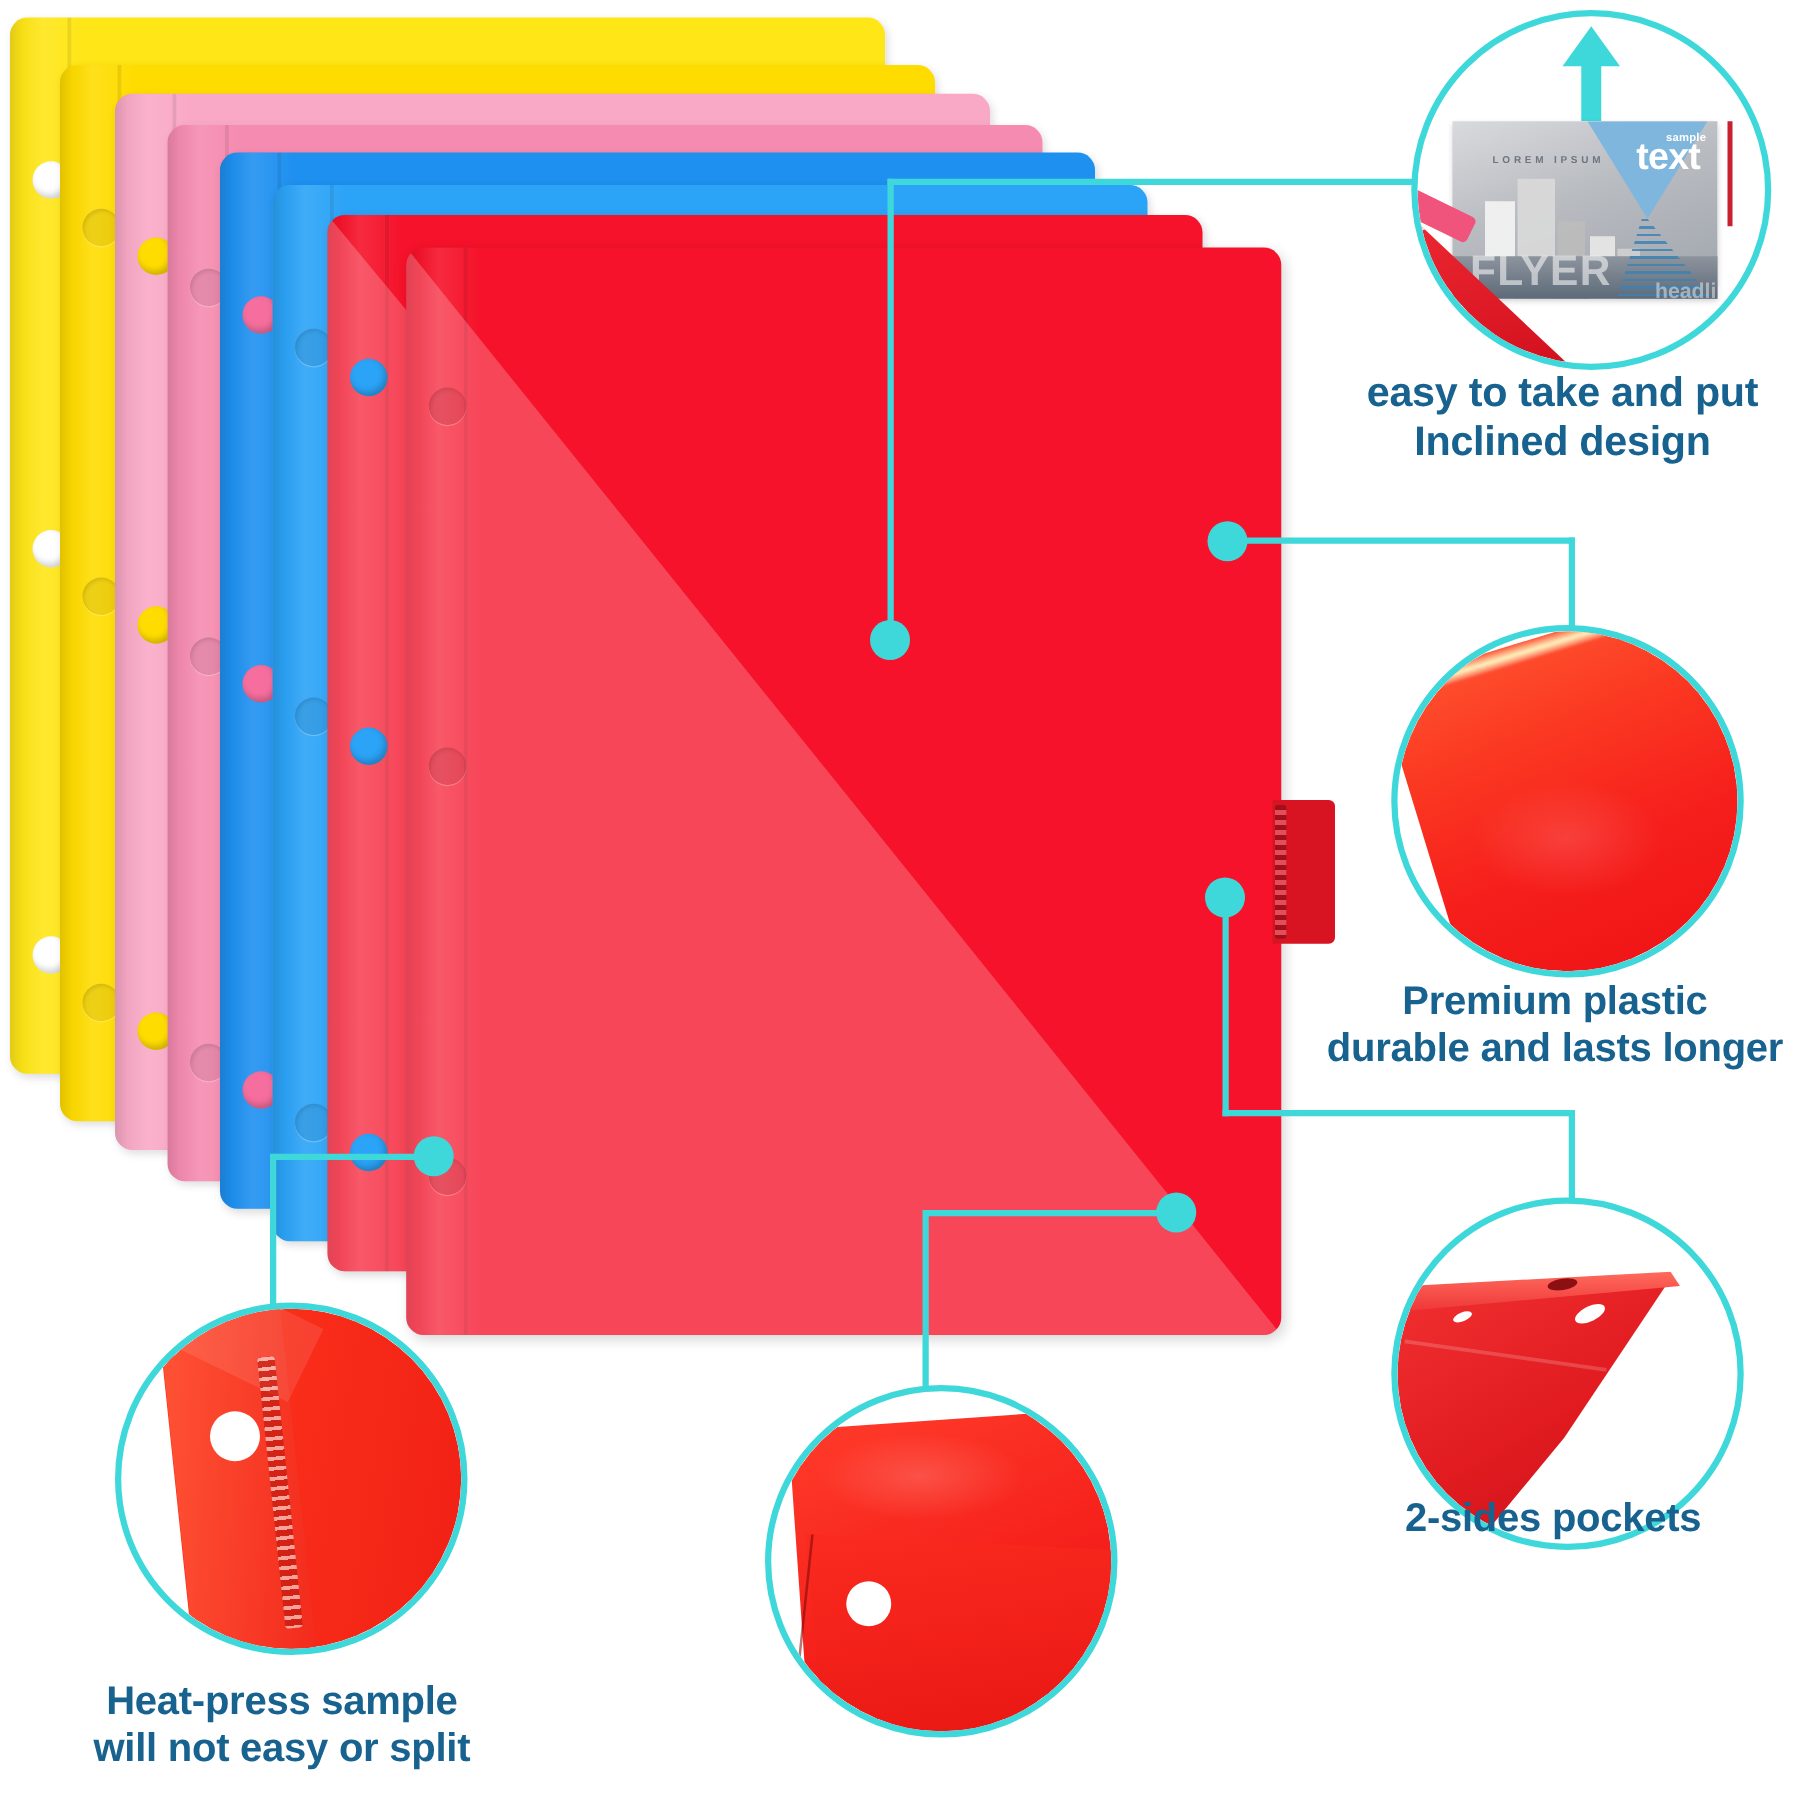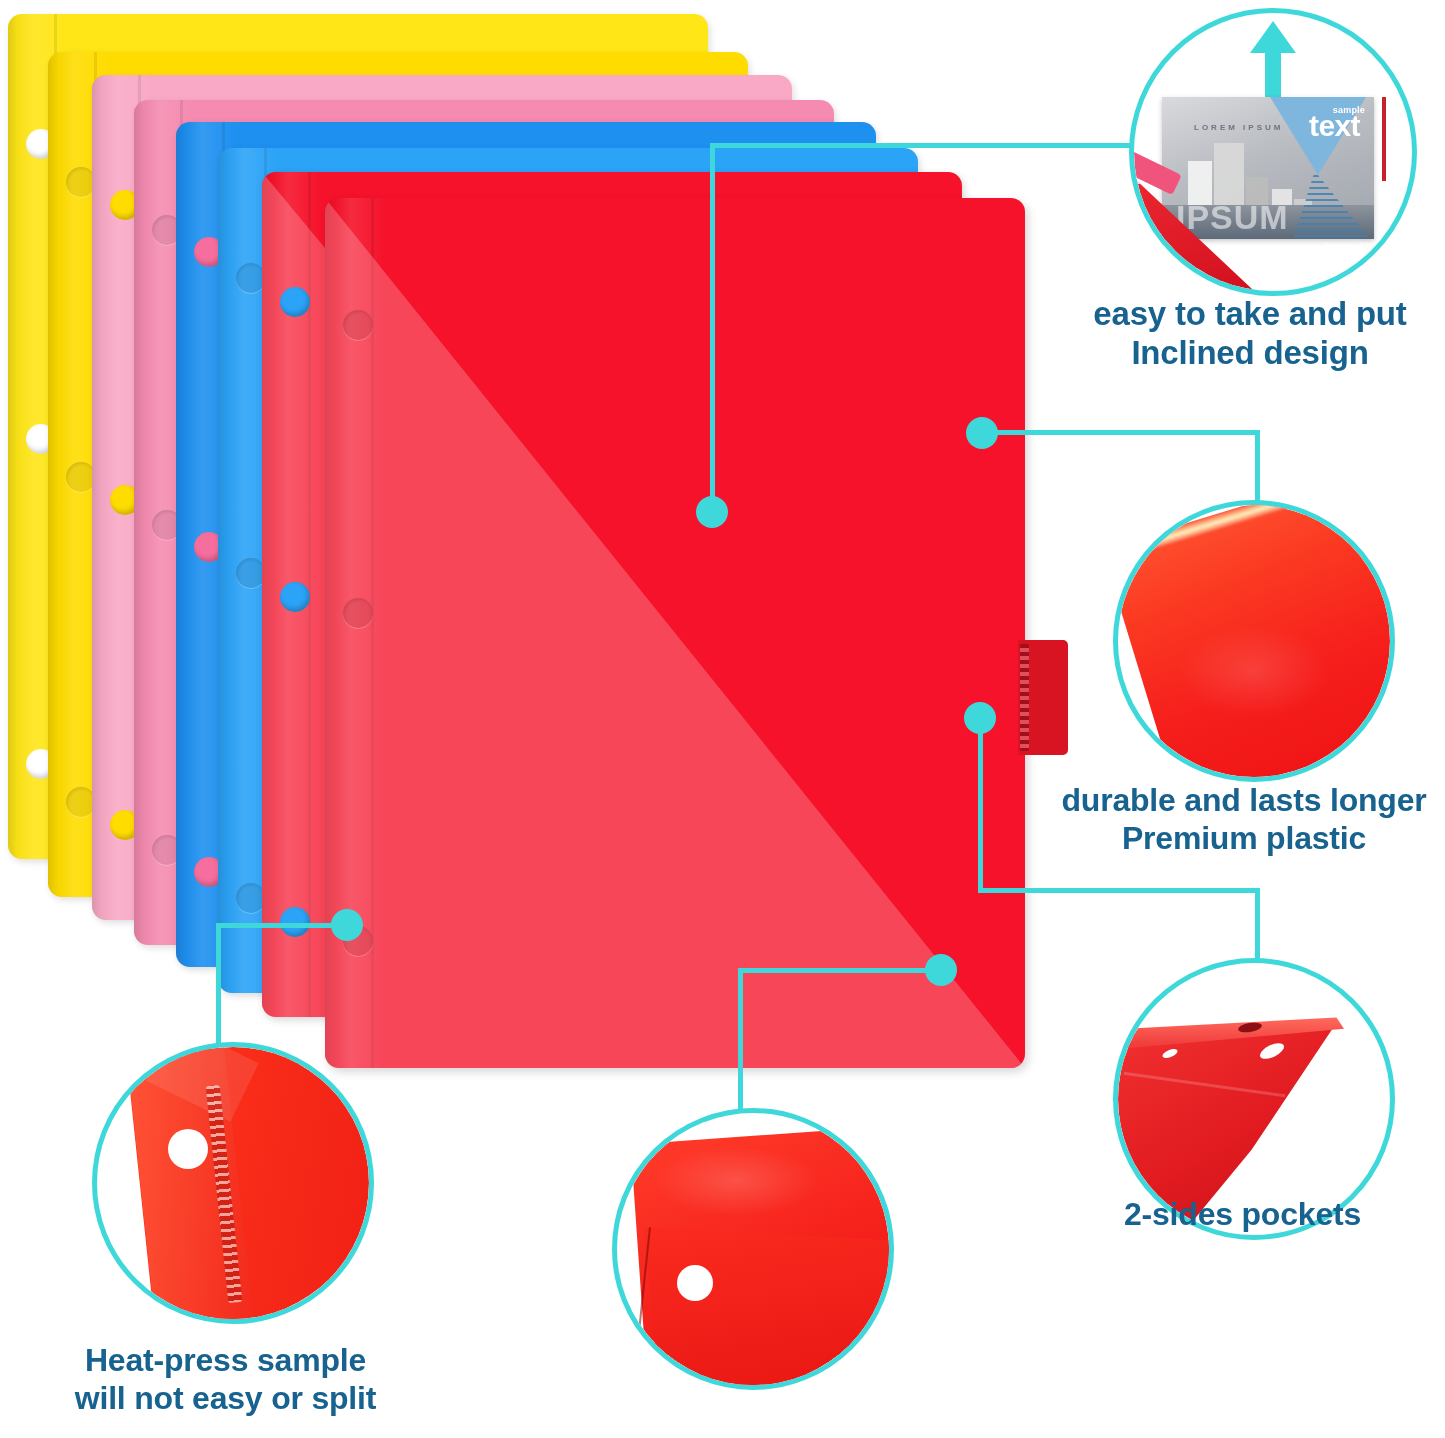--- a/index.html
+++ b/index.html
@@ -317,43 +317,43 @@
         <path d="M27 2 L50 34 L35 34 L35 78 L19 78 L19 34 L4 34 Z" fill="#3fd8da"></path>
       </svg>
       <div class="flyer">
         <div class="city"></div>
         <div class="waterline"></div>
         <div class="bluetri"></div>
         <div class="stripetri"></div>
         <div class="lorem">LOREM IPSUM</div>
         <div class="sampletext">sample</div>
         <div class="bigtext">text</div>
-        <div class="flyerword">IPSUM</div>
+        <div class="flyerword">FLYER</div>
       </div>
       <div class="pinkedge"></div>
       <div class="redline"></div>
       <div class="redpocket"></div>
-      <div class="flyersub" style="left:190px;bottom:32px;">headline</div>
+      <div class="flyersub" style="left:190px;bottom:48px;">headline</div>
     </div>
   </div>
   <div class="caption" style="left:1055px;top:295px;width:390px;font-size:33px;">
     <span>easy to take and put</span>
     <span>Inclined design</span>
   </div>
 
   <div class="callout" id="c2" style="left:1113px;top:500px;width:272px;height:272px;">
     <div class="inner">
       <div class="plas"></div>
       <div class="glint"></div>
       <div class="soft"></div>
     </div>
   </div>
   <div class="caption" style="left:1045px;top:782px;width:398px;font-size:32px;">
+    <span>Premium plastic</span>
     <span>durable and lasts longer</span>
-    <span>Premium plastic</span>
   </div>
 
   <div class="callout" id="c3" style="left:1113px;top:958px;width:272px;height:272px;">
     <div class="inner">
       <div class="flap"></div>
       <div class="lip"></div>
       <div class="crease"></div>
       <div class="holeblk"></div>
       <div class="sl1"></div>
       <div class="sl2"></div>

